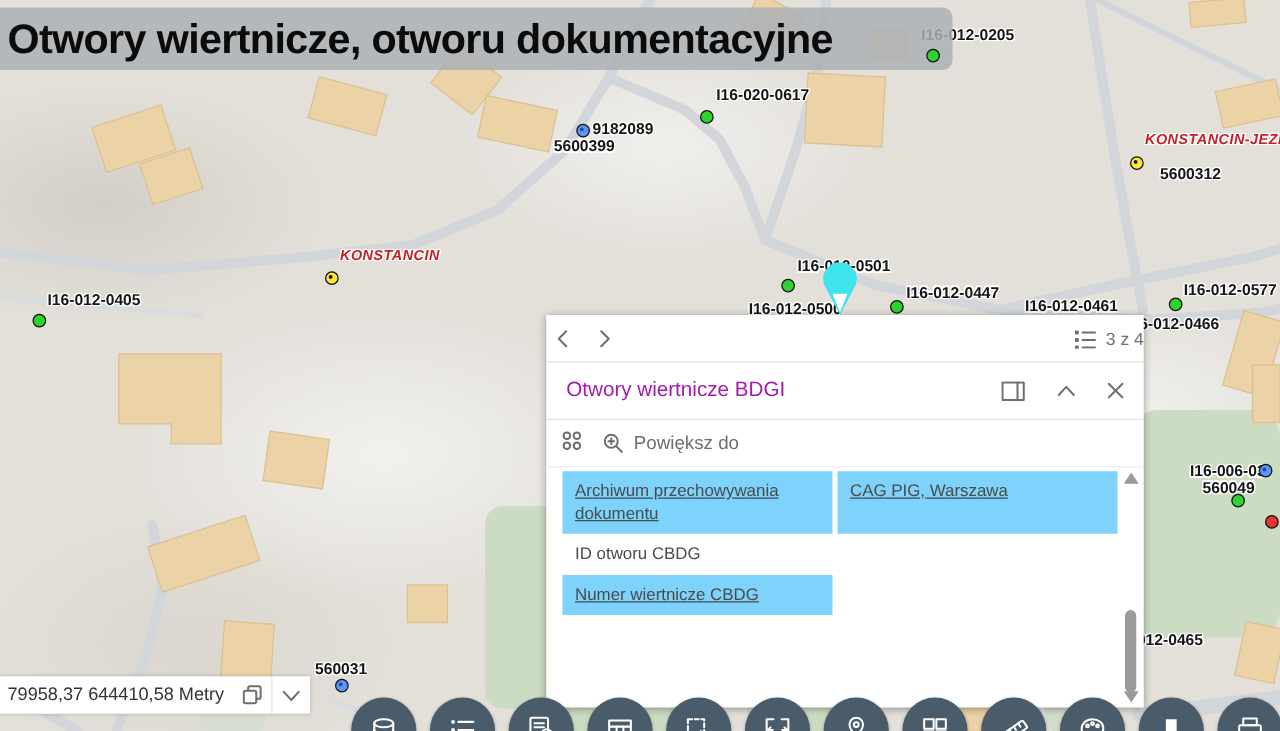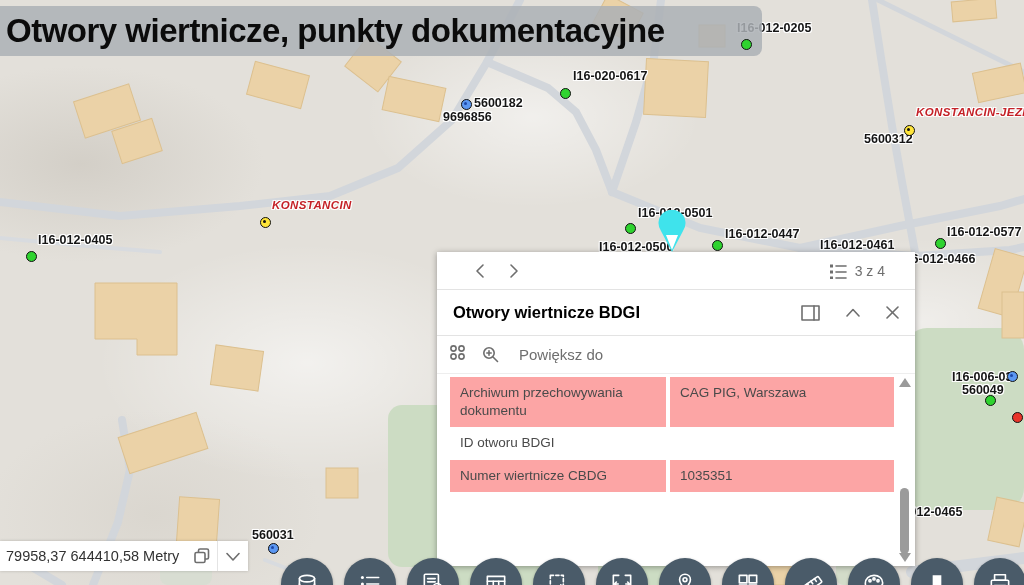--- a/index.html
+++ b/index.html
@@ -38,34 +38,34 @@
     background:rgba(172,176,181,.85); border-radius:0 8px 8px 0;
     display:flex; align-items:center; padding-left:6px;
   }
   #title-bar span { font-size:33px; font-weight:bold; color:#0b0b0b; letter-spacing:-.5px; white-space:nowrap; }
 
   
   #popup {
     position:absolute; left:437px; top:252px; width:478px; height:314px; z-index:10;
     background:#fff; box-shadow:0 1px 6px rgba(0,0,0,.35); display:flex; flex-direction:column;
   }
-  .pp-nav { height:38px; border-bottom:1px solid #e3e3e3; display:flex; align-items:center; padding:0 30px; flex:none;text-align:right; }
+  .pp-nav { height:38px; border-bottom:1px solid #e3e3e3; display:flex; align-items:center; padding:0 0; flex:none;text-align:right; }
   .pp-navbtn { width:26px; height:26px; display:flex; align-items:center; justify-content:center; color:#6e6e6e; cursor:pointer; margin-right:8px; }
   .pp-count { margin-left:auto; display:flex; align-items:center; gap:8px; color:#6e6e6e; font-size:14px; }
   .pp-titlerow { height:46px; border-bottom:1px solid #e3e3e3; display:flex; align-items:center; padding:0 16px; flex:none; }
-  .pp-title { font-size:16.5px; font-weight:bold; color:#000000; }
+  .pp-title { font-size:16.5px; font-weight:normal; color:#a21caf; }
   .pp-hicons { margin-left:auto; display:flex; align-items:center; gap:26px; color:#595959; }
   .pp-hicons .hic { cursor:pointer; display:flex; align-items:center; }
   .pp-actions { height:38px; border-bottom:1px solid #eee; display:flex; align-items:center; padding:0 12px; gap:16px; flex:none; color:#6e6e6e; }
   .pp-actions .lbl { font-size:15px; color:#6e6e6e; }
-  .pp-zoomto { display:flex; align-items:flex-start; gap:20px; cursor:pointer; }
+  .pp-zoomto { display:flex; align-items:flex-start; gap:8px; cursor:pointer; }
   .pp-body { position:relative; flex:1; overflow:hidden; }
   #attr-table { position:absolute; left:13px; top:3px; width:444px; }
   .arow { display:flex; margin:0; }
-  .arow.odd .acell { background:#fca5a5; }
+  .arow.odd .acell { background:#7dd3fc;text-decoration:underline; }
   .acell { font-size:13.5px; color:#4a4a4a; padding:7px 10px; line-height:1.35; }
   .acell.k { width:216px; flex:none; margin-right:4px; }
   .acell.v { flex:1; }
   
   .pp-scroll { position:absolute; right:3px; top:2px; bottom:2px; width:14px; }
   .sc-up,.sc-down { position:absolute; left:1px; width:0; height:0; border-left:6px solid transparent; border-right:6px solid transparent; cursor:pointer; }
   .sc-up { top:2px; border-bottom:9px solid #9a9a9a; }
   .sc-down { bottom:2px; border-top:9px solid #9a9a9a; }
   .sc-thumb { position:absolute; left:2px; top:112px; width:9px; height:66px; background:#9b9b9b; border-radius:5px; cursor:pointer; }
 
@@ -138,30 +138,30 @@
       <rect x="178" y="498" width="40" height="46" transform="rotate(4 198 521)"></rect>
       <rect x="326" y="468" width="32" height="30"></rect>
       <rect x="986" y="252" width="34" height="62" transform="rotate(16 1003 283)"></rect>
       <rect x="1002" y="292" width="22" height="46"></rect>
       <rect x="992" y="500" width="32" height="44" transform="rotate(12 1008 522)"></rect>
       <rect x="757" y="544" width="64" height="41"></rect>
     </g>
   </svg>
 
   <div id="title-bar">
-    <span>Otwory wiertnicze, punkty dokumentacyjne</span>
+    <span>Otwory wiertnicze, otworu dokumentacyjne</span>
   </div>
 
   <div id="points-layer">
       <div class="map-label" style="left: 737px; top: 21px;">I16-012-0205</div>
       <div class="map-label" style="left: 573px; top: 69px;">I16-020-0617</div>
-      <div class="map-label" style="left: 474px; top: 96px;">5600182</div>
-      <div class="map-label" style="left: 443px; top: 110px;">9696856</div>
+      <div class="map-label" style="left: 474px; top: 96px;">9182089</div>
+      <div class="map-label" style="left: 443px; top: 110px;">5600399</div>
       <div class="map-label city" style="left: 916px; top: 106px;">KONSTANCIN-JEZIORNA</div>
-      <div class="map-label" style="left: 864px; top: 132px;">5600312</div>
+      <div class="map-label" style="left: 928px; top: 132px;">5600312</div>
       <div class="map-label city" style="left: 272px; top: 199px;">KONSTANCIN</div>
       <div class="map-label" style="left: 38px; top: 233px;">I16-012-0405</div>
       <div class="map-label" style="left: 638px; top: 206px;">I16-012-0501</div>
       <div class="map-label" style="left: 725px; top: 227px;">I16-012-0447</div>
       <div class="map-label" style="left: 599px; top: 240px;">I16-012-0500</div>
       <div class="map-label" style="left: 820px; top: 238px;">I16-012-0461</div>
       <div class="map-label" style="left: 947px; top: 225px;">I16-012-0577</div>
       <div class="map-label" style="left: 901px; top: 252px;">I16-012-0466</div>
       <div class="map-label" style="left: 952px; top: 370px;">I16-006-03</div>
       <div class="map-label" style="left: 962px; top: 383px;">560049</div>
@@ -252,26 +252,25 @@
         <span class="lbl">Powiększ do</span>
       </span>
     </div>
     <div class="pp-body">
       <div id="attr-table">
           <div class="arow odd">
             <div class="acell k">Archiwum przechowywania dokumentu</div>
             <div class="acell v">CAG PIG, Warszawa</div>
           </div>
           <div class="arow">
-            <div class="acell k">ID otworu BDGI</div>
+            <div class="acell k">ID otworu CBDG</div>
             <div class="acell v"></div>
           </div>
           <div class="arow odd">
             <div class="acell k">Numer wiertnicze CBDG</div>
-            <div class="acell v">1035351</div>
           </div>
         </div>
 
       <div class="pp-scroll">
         <div class="sc-up"></div>
         <div class="sc-thumb"></div>
         <div class="sc-down"></div>
       </div>
     </div>
   </div>

